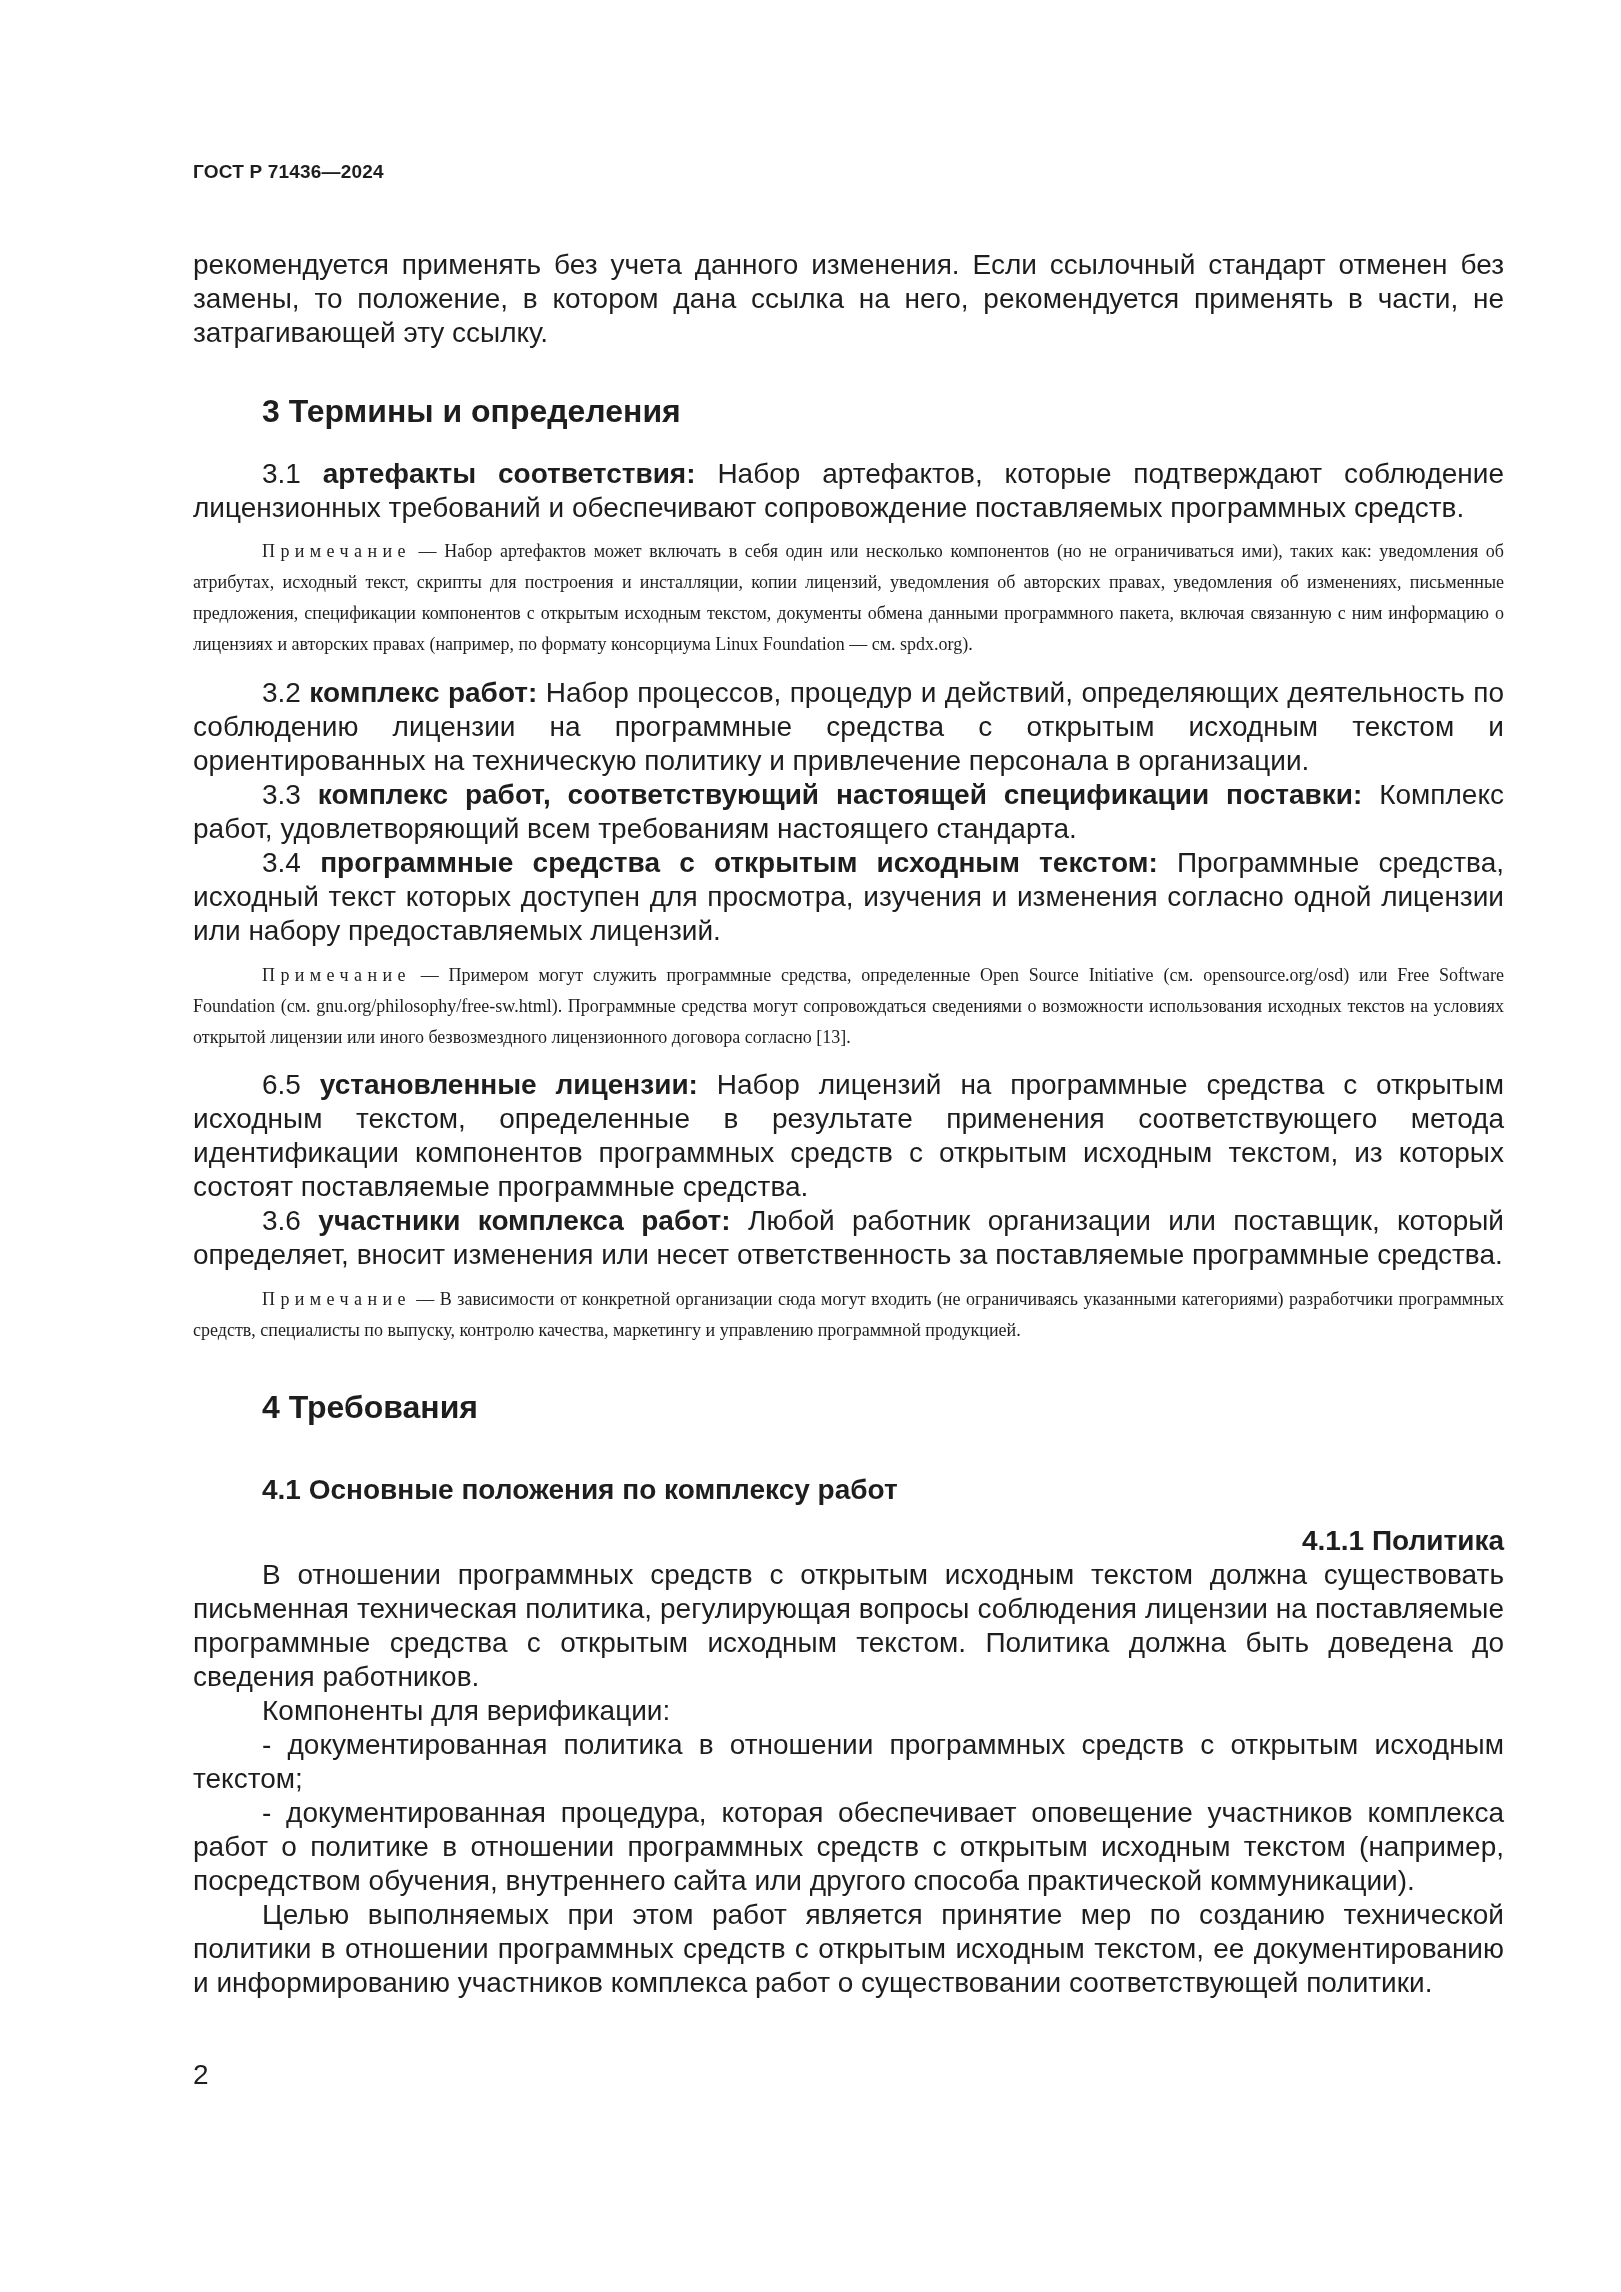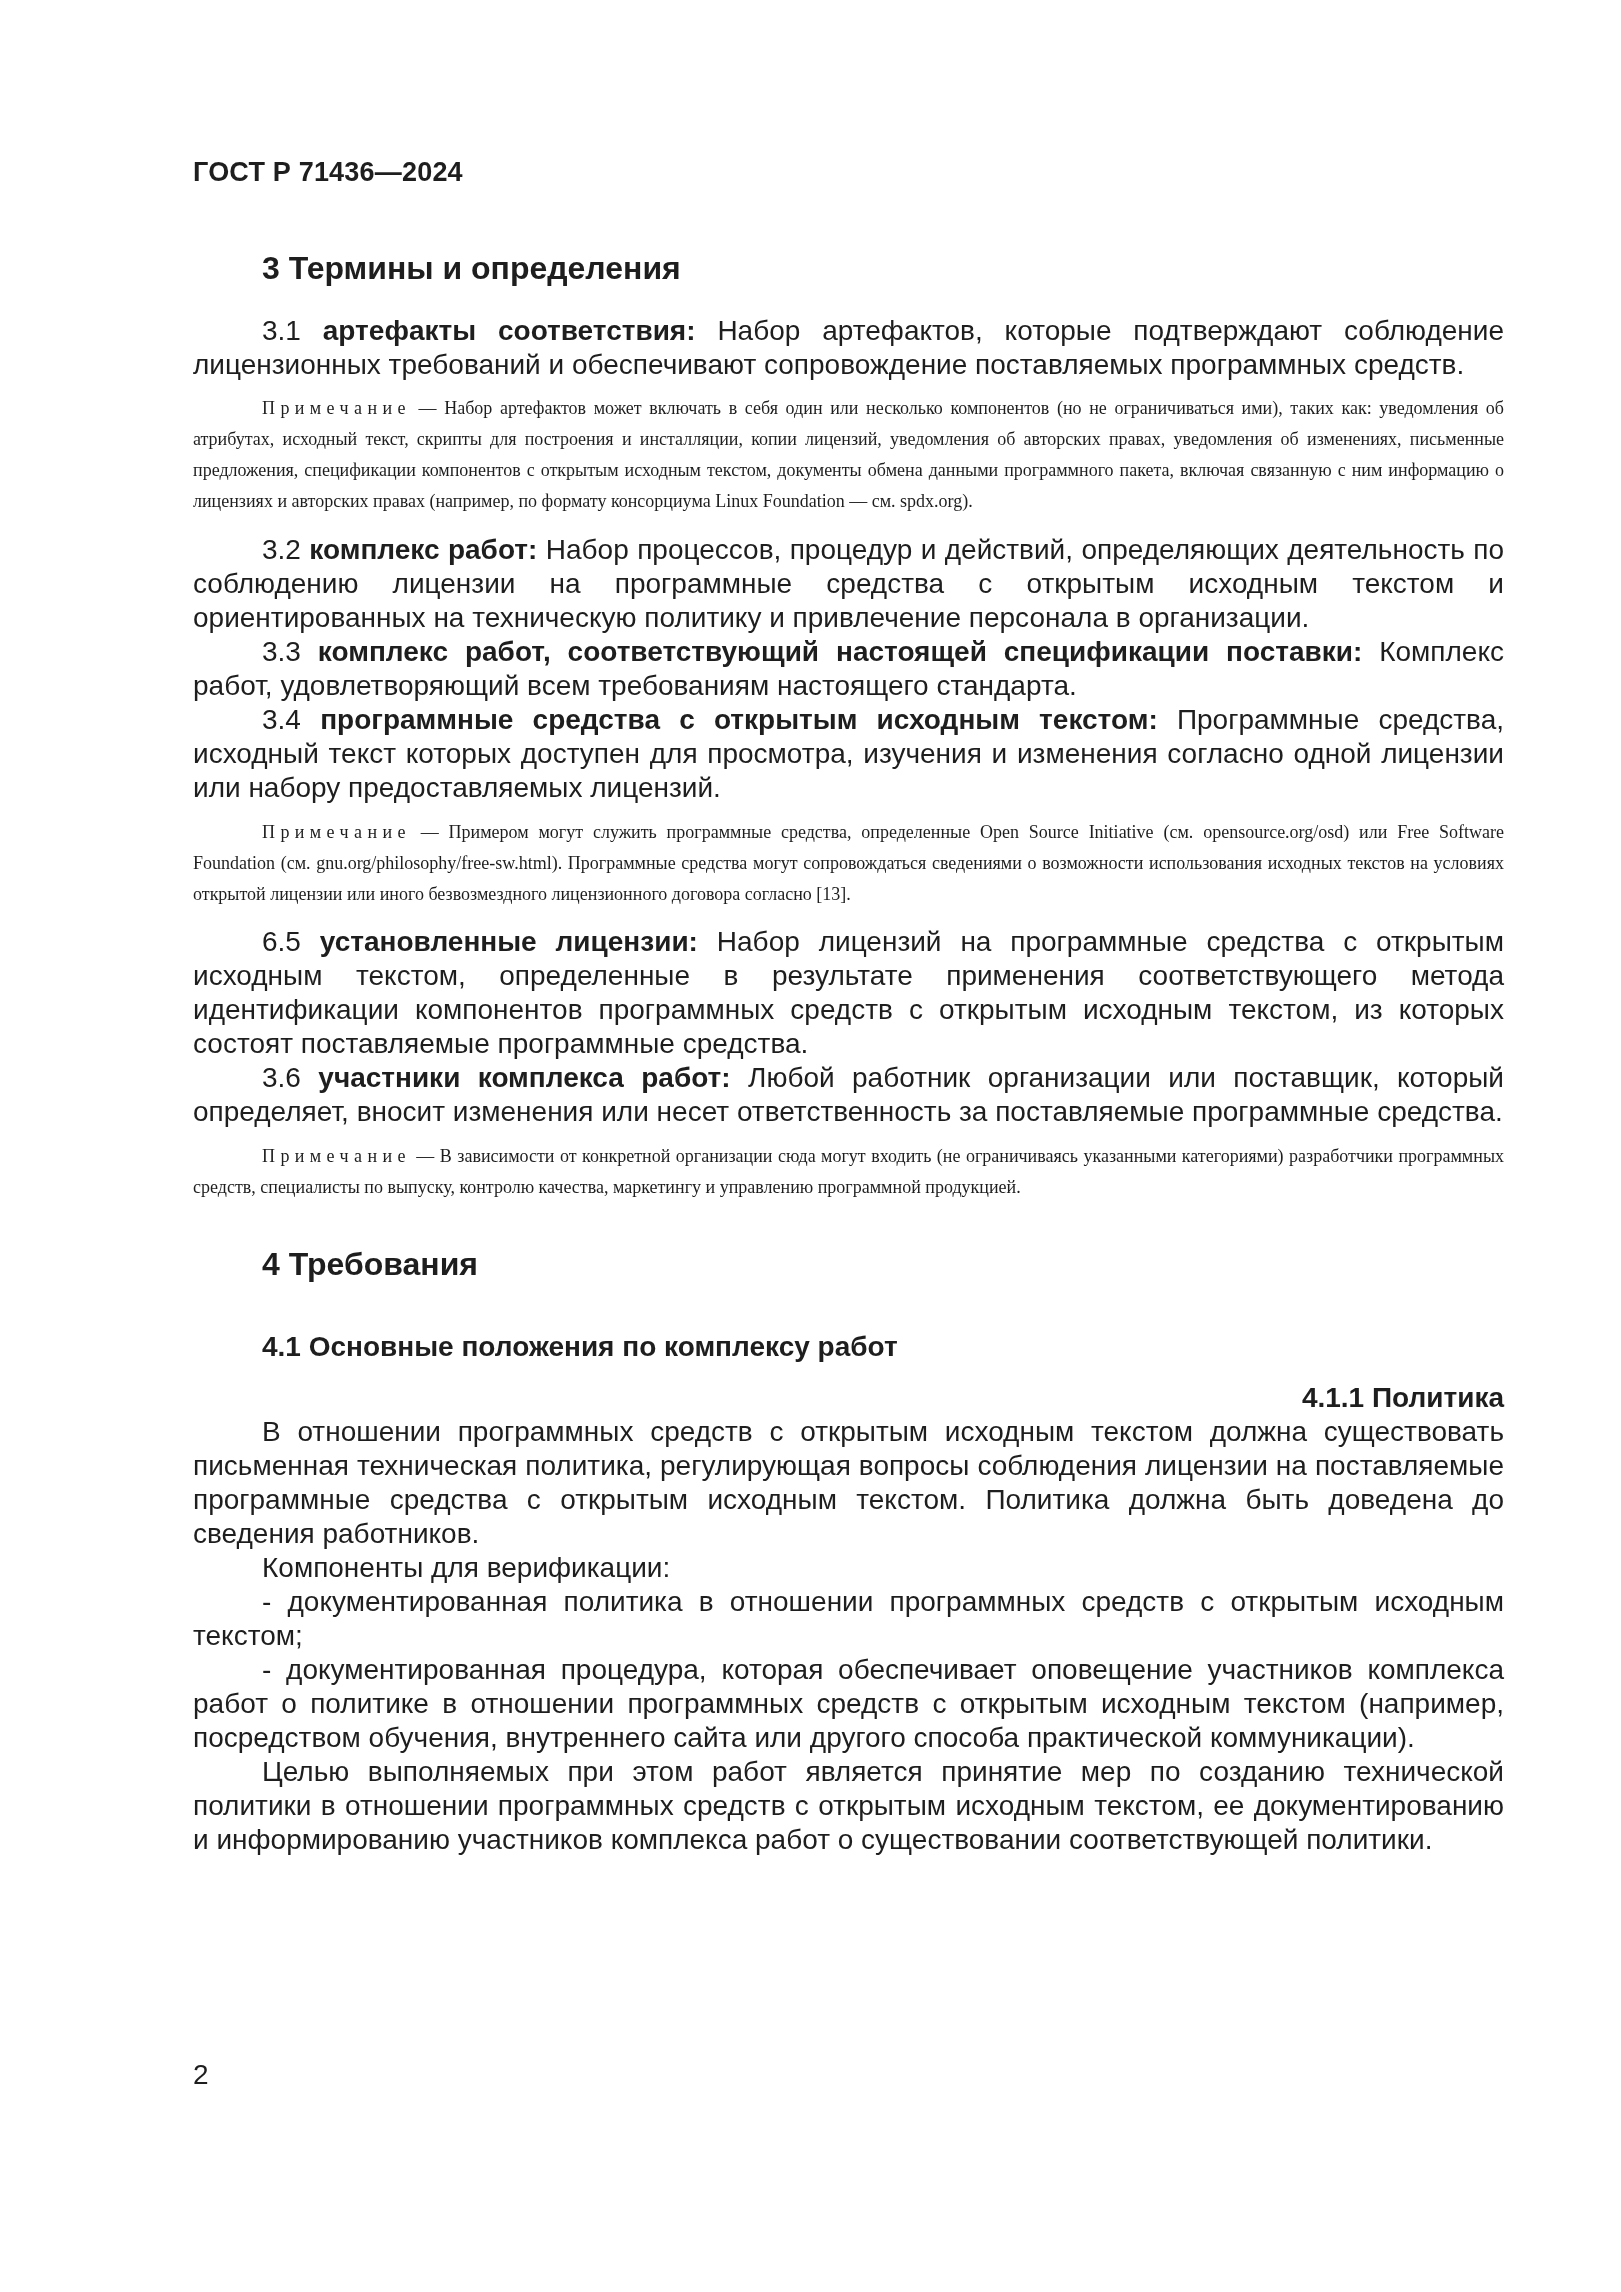--- a/index.html
+++ b/index.html
@@ -11,21 +11,21 @@
     position: relative;
     overflow: hidden;
   }
   .page-inner {
     position: absolute;
     left: 193px; top: 155px;
     width: 1311px;
   }
   .doc-header {
     font-weight: bold;
-    font-size: 27px;
+    font-size: 19px;
     line-height: 34px;
     margin: 0 0 59px 0;
     letter-spacing: 0.2px;
   }
   p.body {
     font-size: 28px;
     line-height: 34px;
     text-align: justify;
     margin: 0;
     text-indent: 69px;
@@ -70,20 +70,21 @@
     font-size: 28px;
     line-height: 34px;
   }
 </style>
 </head>
 <body>
 
 <div class="page-inner">
   <header class="doc-header">ГОСТ Р 71436—2024</header>
   <main id="content">
+      <p class="body noindent"><span>рекомендуется применять без учета данного изменения. Если ссылочный стандарт отменен без замены, то положение, в котором дана ссылка на него, рекомендуется применять в части, не затрагивающей эту ссылку.</span></p>
       <h1 class="sec">3 Термины и определения</h1>
       <p class="body"><span>3.1 </span><b>артефакты соответствия:</b><span> Набор артефактов, которые подтверждают соблюдение лицензионных требований и обеспечивают сопровождение поставляемых программных средств.</span></p>
       <p class="note"><span class="note-label">Примечание</span> — Набор артефактов может включать в себя один или несколько компонентов (но не ограничиваться ими), таких как: уведомления об атрибутах, исходный текст, скрипты для построения и инсталляции, копии лицензий, уведомления об авторских правах, уведомления об изменениях, письменные предложения, спецификации компонентов с открытым исходным текстом, документы обмена данными программного пакета, включая связанную с ним информацию о лицензиях и авторских правах (например, по формату консорциума Linux Foundation — см. spdx.org).</p>
       <p class="body"><span>3.2 </span><b>комплекс работ:</b><span> Набор процессов, процедур и действий, определяющих деятельность по соблюдению лицензии на программные средства с открытым исходным текстом и ориентированных на техническую политику и привлечение персонала в организации.</span></p>
       <p class="body"><span>3.3 </span><b>комплекс работ, соответствующий настоящей спецификации поставки:</b><span> Комплекс работ, удовлетворяющий всем требованиям настоящего стандарта.</span></p>
       <p class="body"><span>3.4 </span><b>программные средства с открытым исходным текстом:</b><span> Программные средства, исходный текст которых доступен для просмотра, изучения и изменения согласно одной лицензии или набору предоставляемых лицензий.</span></p>
       <p class="note"><span class="note-label">Примечание</span> — Примером могут служить программные средства, определенные Open Source Initiative (см. opensource.org/osd) или Free Software Foundation (см. gnu.org/philosophy/free-sw.html). Программные средства могут сопровождаться сведениями о возможности использования исходных текстов на условиях открытой лицензии или иного безвозмездного лицензионного договора согласно [13].</p>
       <p class="body"><span>6.5 </span><b>установленные лицензии:</b><span> Набор лицензий на программные средства с открытым исходным текстом, определенные в результате применения соответствующего метода идентификации компонентов программных средств с открытым исходным текстом, из которых состоят поставляемые программные средства.</span></p>
       <p class="body"><span>3.6 </span><b>участники комплекса работ:</b><span> Любой работник организации или поставщик, который определяет, вносит изменения или несет ответственность за поставляемые программные средства.</span></p>
       <p class="note"><span class="note-label">Примечание</span> — В зависимости от конкретной организации сюда могут входить (не ограничиваясь указанными категориями) разработчики программных средств, специалисты по выпуску, контролю качества, маркетингу и управлению программной продукцией.</p>

